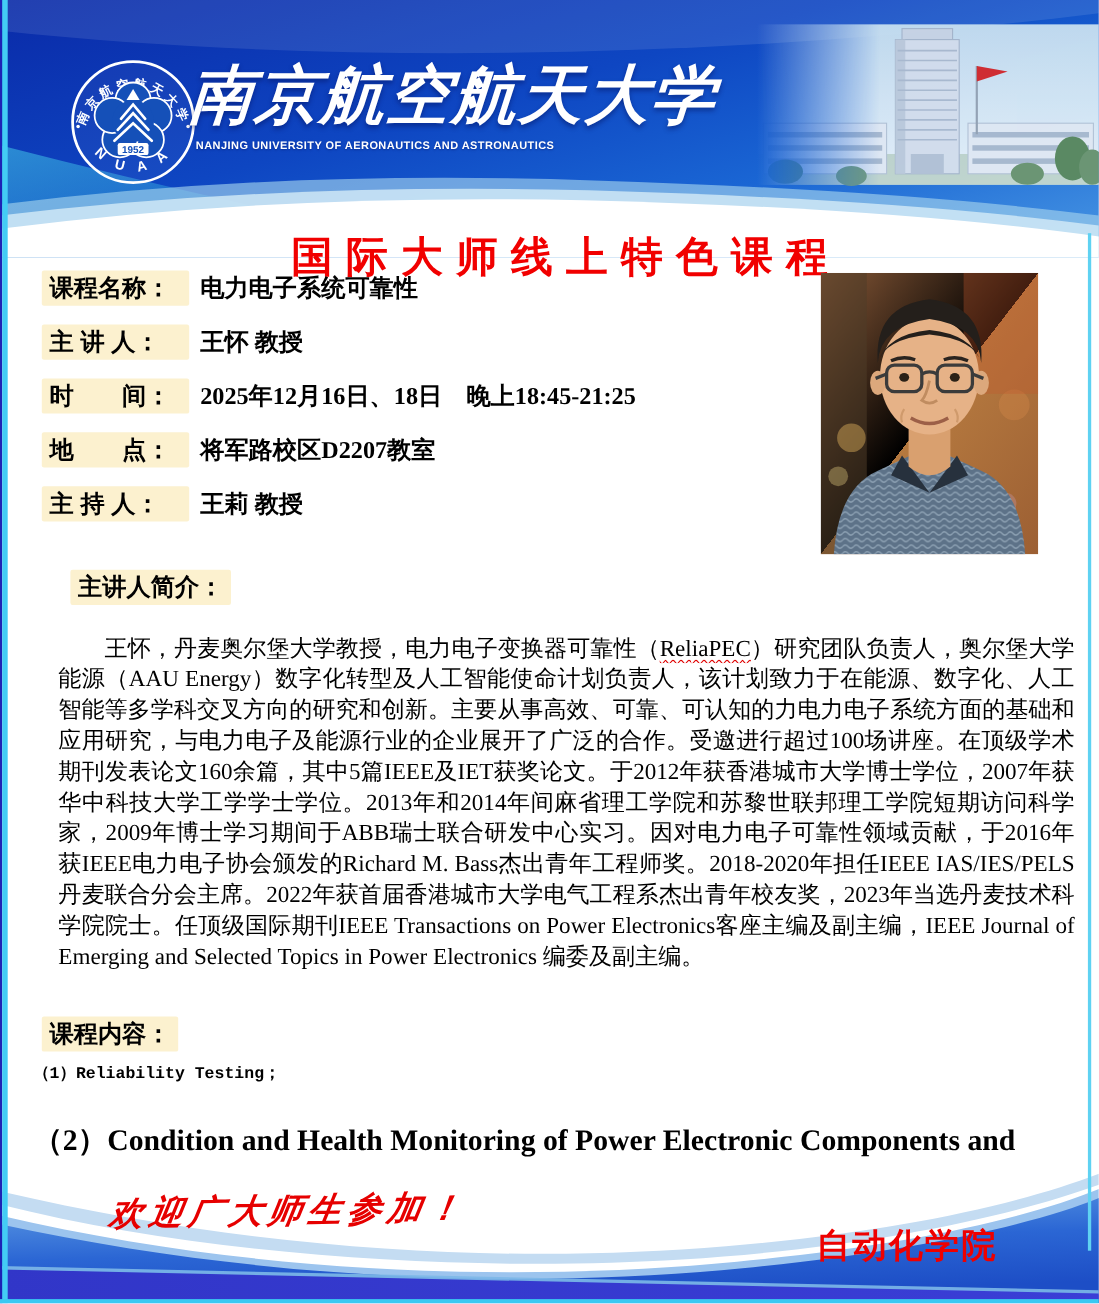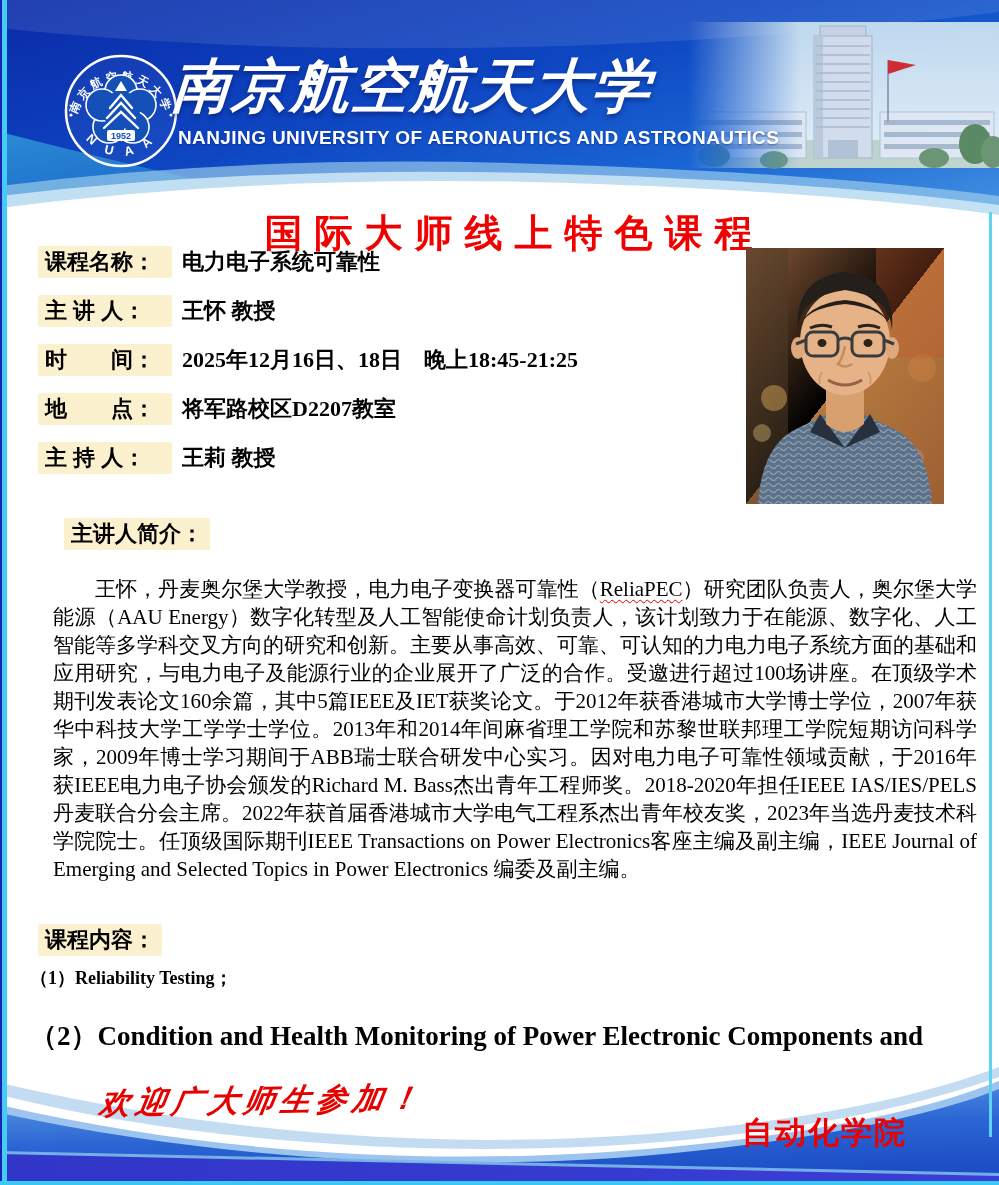--- a/index.html
+++ b/index.html
@@ -14,21 +14,21 @@
 
   
   .header{position:absolute;left:0;top:0;width:999px;height:234px;z-index:5;}
   .header svg{position:absolute;left:0;top:0;}
   .logo-wrap{position:absolute;left:62px;top:52px;width:118px;height:118px;z-index:8;}
   .uni-cn{position:absolute;left:172px;top:48px;width:430px;z-index:8;color:#ffffff;
           font-family:"Liberation Serif",serif;font-weight:bold;font-style:italic;
           font-size:58px;letter-spacing:2px;transform:skewX(-4deg);
           text-shadow:0 3px 5px rgba(0,10,80,.45);white-space:nowrap;}
   .uni-en{position:absolute;left:178px;top:127px;z-index:8;color:#ffffff;font-weight:bold;
-          font-size:19px;letter-spacing:.4px;white-space:nowrap;
+          font-size:10px;letter-spacing:.4px;white-space:nowrap;
           text-shadow:0 1px 2px rgba(0,10,80,.4);}
 
   
   .page-title{position:absolute;left:25px;top:188px;width:979px;z-index:10;text-align:center;
           font-family:"Liberation Serif",serif;font-weight:bold;font-size:38px;
           letter-spacing:12px;color:#f10000;white-space:nowrap;margin-top:20px;}
 
   
   .info-block{position:absolute;left:38px;top:246px;width:700px;z-index:10;}
   .info-row{height:32px;margin-bottom:17px;white-space:nowrap;}
@@ -43,21 +43,21 @@
 
   
   .intro-label{position:absolute;left:38px;top:518px;z-index:10;padding-left:26px;}
   .bio{position:absolute;left:38px;top:560px;width:924px;z-index:10;margin:15px;
        font-family:"Liberation Serif",serif;font-size:21px;line-height:28px;color:#000;
        text-align:justify;text-indent:2em;}
   .spell{text-decoration:underline;text-decoration-style:wavy;text-decoration-color:#e00000;
          text-decoration-thickness:1px;text-underline-offset:3px;}
   .content-label{position:absolute;left:38px;top:924px;z-index:10;}
   .course-item-1{position:absolute;left:30px;top:966px;width:950px;z-index:10;
-       font-family:Liberation Serif, serif;font-weight:bold;font-size:18px;color:#000;}
+       font-family:Liberation Mono, monospace;font-weight:bold;font-size:15px;color:#000;}
   .course-item-2{position:absolute;left:30px;top:1018px;width:952px;z-index:10;
        font-family:"Liberation Serif",serif;font-weight:bold;font-size:27px;color:#000;}
 
   
   .footer{position:absolute;left:0;top:1053px;width:999px;height:132px;z-index:20;}
   .welcome{position:absolute;left:100px;top:1080px;z-index:30;color:#e60000;
        font-family:"Liberation Serif",serif;font-weight:bold;font-style:italic;
        font-size:31px;letter-spacing:5px;transform:skewX(-10deg) rotate(-1deg);
        white-space:nowrap;}
   .dept{position:absolute;left:742px;top:1112px;z-index:30;color:#ee0000;

